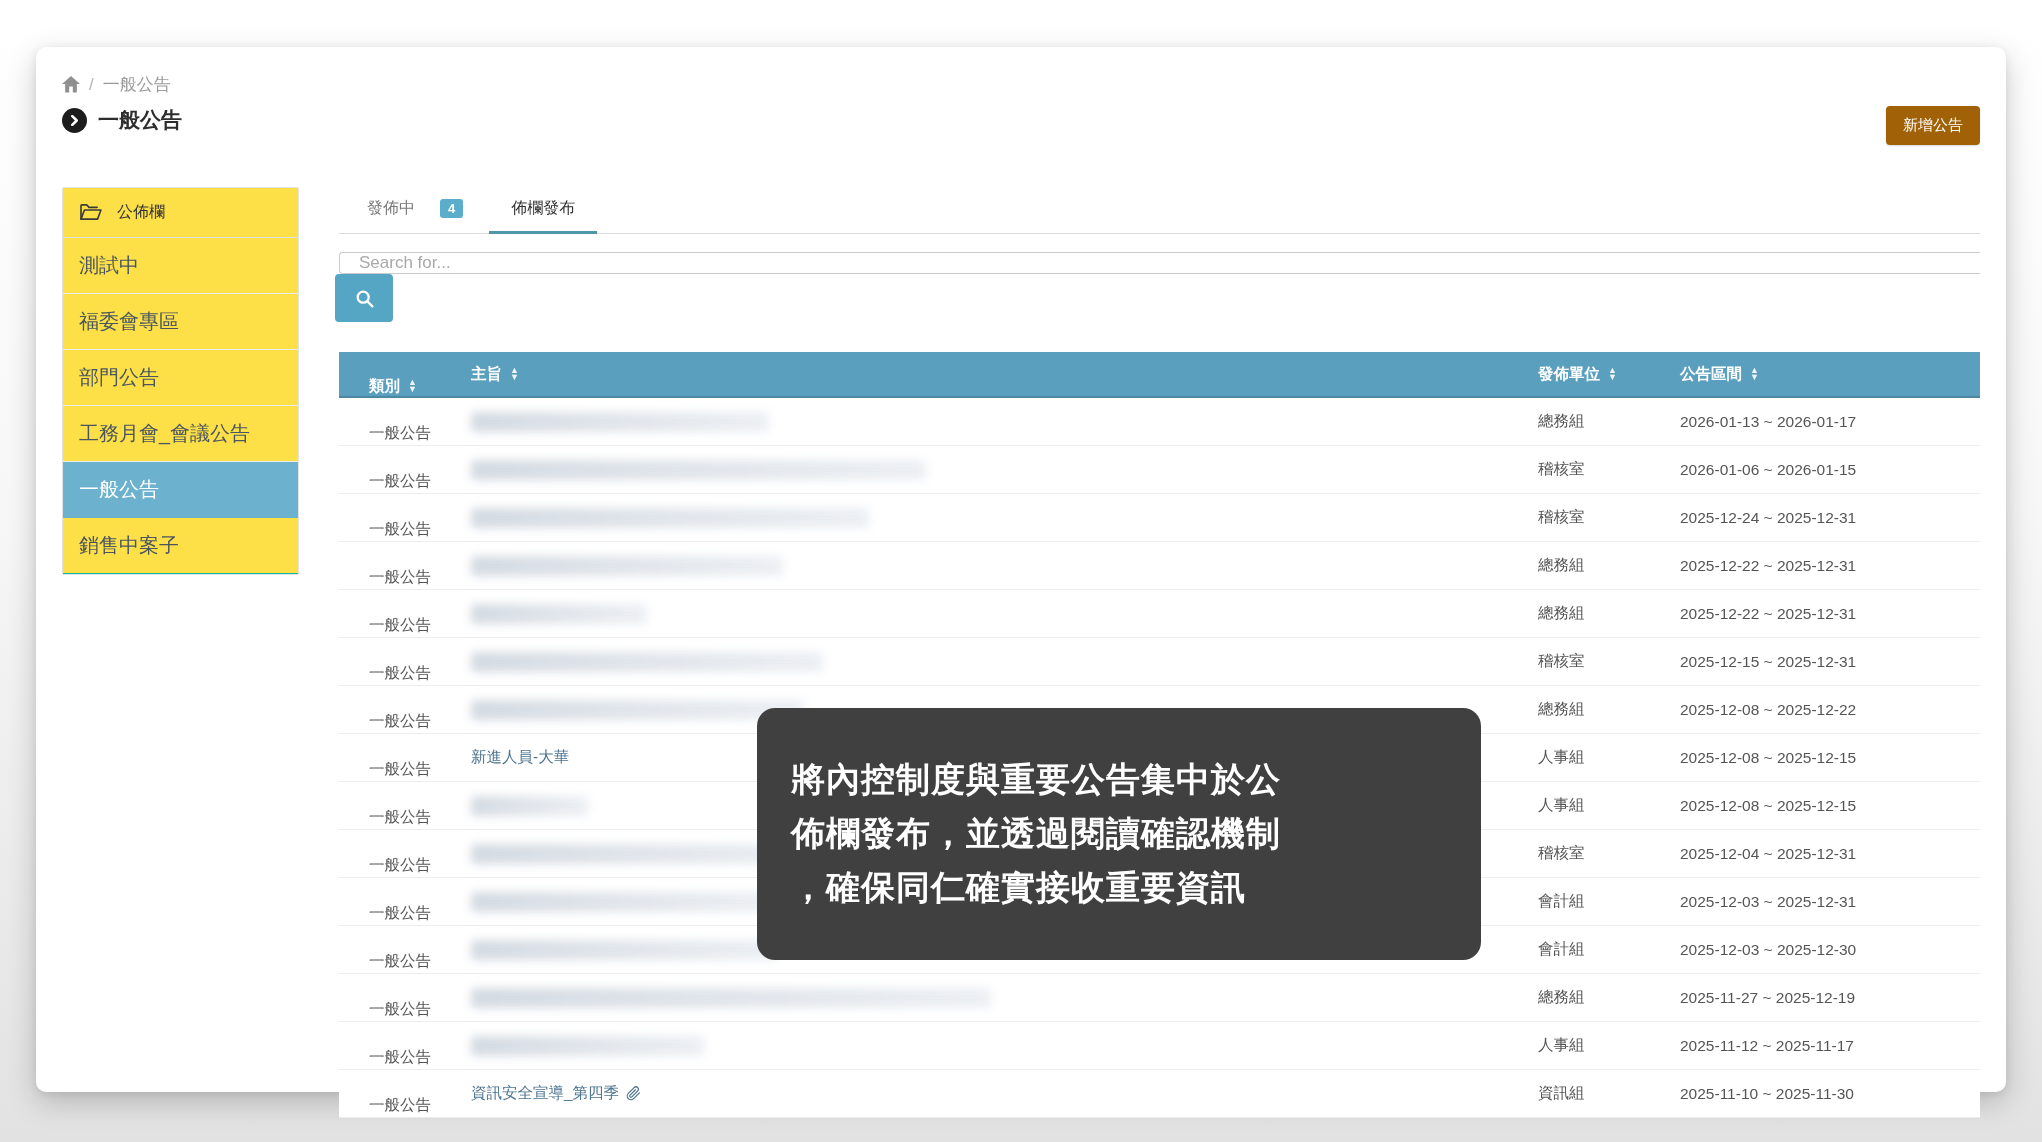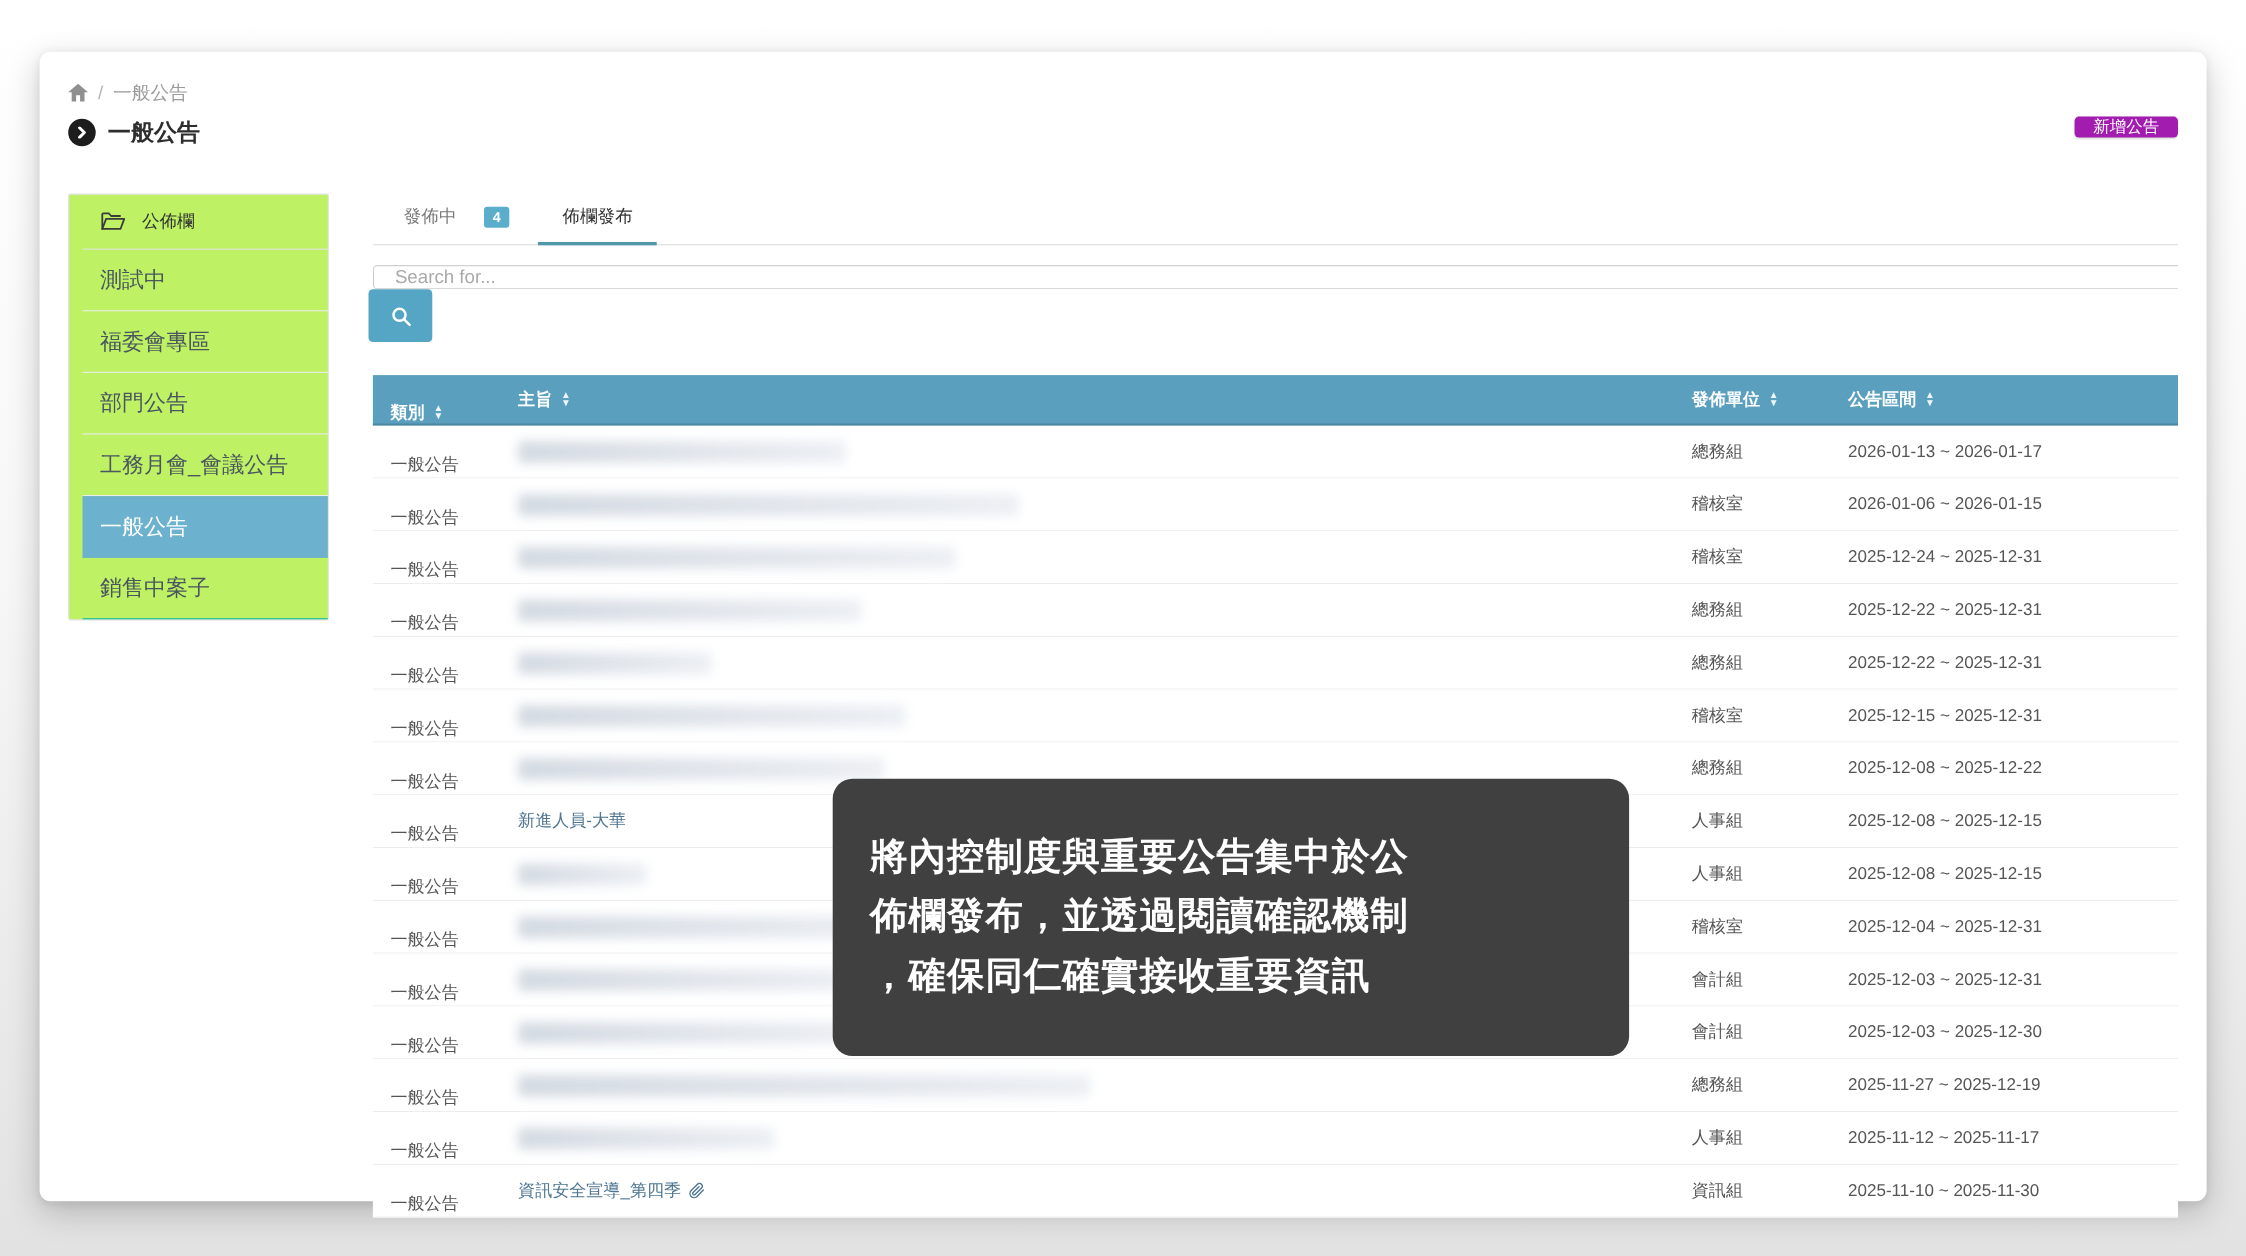--- a/index.html
+++ b/index.html
@@ -19,30 +19,30 @@
   }
 
   
   .breadcrumb { display:flex; align-items:center; gap:9px; color:#9b9b9b; font-size:17px; }
   .breadcrumb .sep { color:#b5b5b5; }
   .title-row { margin-top:10px; display:flex; justify-content:space-between; align-items:flex-start; }
   .title-left { display:flex; align-items:center; gap:11px; }
   .title-marker { width:25px; height:25px; border-radius:50%; background:#1d1d1d; display:flex; align-items:center; justify-content:center; }
   .page-title { font-size:21px; font-weight:bold; color:#2d2d2d; }
   .btn-new {
-    background:#a21caf; color:#fff; border:none; border-radius:4px;
-    font-size:15px; padding:0 17px; cursor:pointer; font-family:Liberation Sans, sans-serif;
+    background:#a16207; color:#fff; border:none; border-radius:4px;
+    font-size:15px; padding:10px 17px; cursor:pointer; font-family:Liberation Sans, sans-serif;
     box-shadow:0 1px 2px rgba(0,0,0,.15);
   }
 
   
   .content-row { display:flex; align-items:flex-start; margin-top:42px; }
 
   
-  .sidebar { width:237px; border:1px solid #e2e2e2; border-radius:2px; background:#bef264;padding-left:12px; }
+  .sidebar { width:237px; border:1px solid #e2e2e2; border-radius:2px; background:#fde047; }
   .side-header { display:flex; align-items:center; gap:15px; padding:14px 16px; border-bottom:1px solid #e2e2e2; font-size:16px; color:#333; }
   .side-item { padding:14px 16px; font-size:20px; color:#4a5560; border-bottom:1px solid #ececec; cursor:pointer; }
   .side-item:last-child { border-bottom:1px solid #14b8a6; }
   .side-item.active { background:#6CB1CD; color:#fff; border-color:#6CB1CD; }
 
   
   .main { flex:1; margin-left:40px; min-width:0; }
 
   .tabbar { display:flex; border-bottom:1px solid #dcdcdc; }
   .tab { position:relative; padding:11px 24px 14px 24px; font-size:16px; color:#7a7a7a; cursor:pointer; display:flex; align-items:center; gap:25px; }
@@ -56,21 +56,21 @@
     flex:1; height:48px; border:1px solid #ccc; border-right:none; border-radius:4px 0 0 4px;
     padding:0 19px; font-size:17px; color:#555; font-family:inherit; outline:none;
   }
   .search-input::placeholder { color:#a9a9a9; }
   .search-btn { width:58px; height:48px; background:#55A5C4; border:none; border-radius:4px; margin-left:-4px; display:flex; align-items:center; justify-content:center; cursor:pointer; }
 
   
   .table { margin-top:30px; }
   .thead { display:flex; align-items:center; height:46px; background:#5A9FBE; color:#fff; font-weight:bold; font-size:15.5px; border-bottom:2px solid #4d87a2; }
   .cell { display:flex; align-items:center; }
-  .col-cat { width:132px; padding-left:16px; flex-shrink:0;margin-top:24px; }
+  .col-cat { width:132px; padding-left:30px; flex-shrink:0;margin-top:24px; }
   .col-subj { flex:1; min-width:0; }
   .col-unit { width:142px; flex-shrink:0; }
   .col-period { width:300px; flex-shrink:0; }
   .sort { display:inline-flex; flex-direction:column; margin-left:8px; font-size:9px; line-height:7.5px; color:#eef6fa; letter-spacing:0; }
   .trow { display:flex; align-items:center; height:48px; border-bottom:1px solid #ededed; font-size:15.5px; color:#555; background:#fff; }
   .blur-bar { height:20px; border-radius:3px; background:linear-gradient(90deg,#ccd4dd 0%,#dde2e9 55%,#e9edf2 100%); filter:blur(5px); opacity:.85; }
   .subj-link { color:#4D7490; text-decoration:none; display:inline-flex; align-items:center; gap:7px; cursor:pointer; }
 
   
   .callout {

